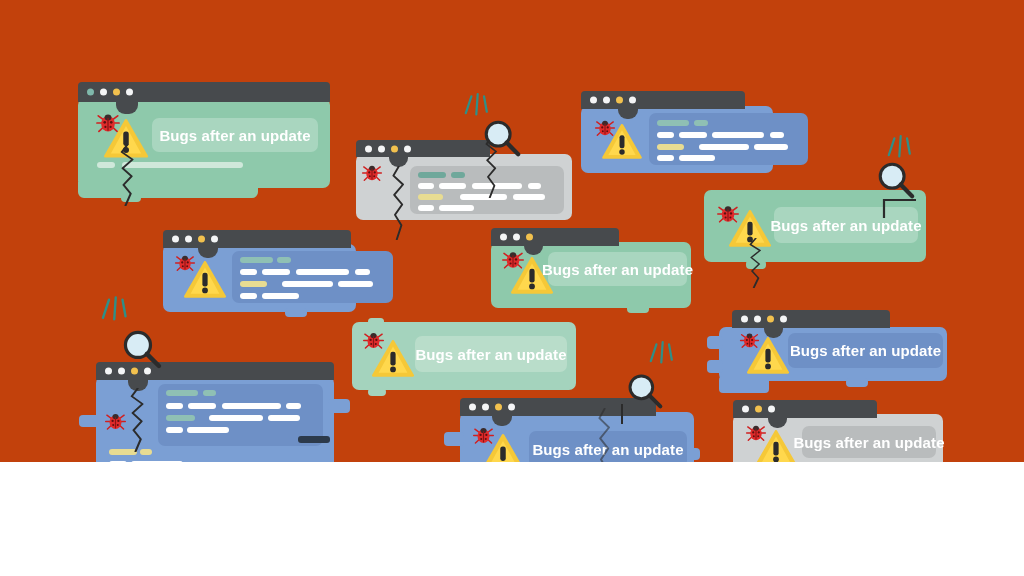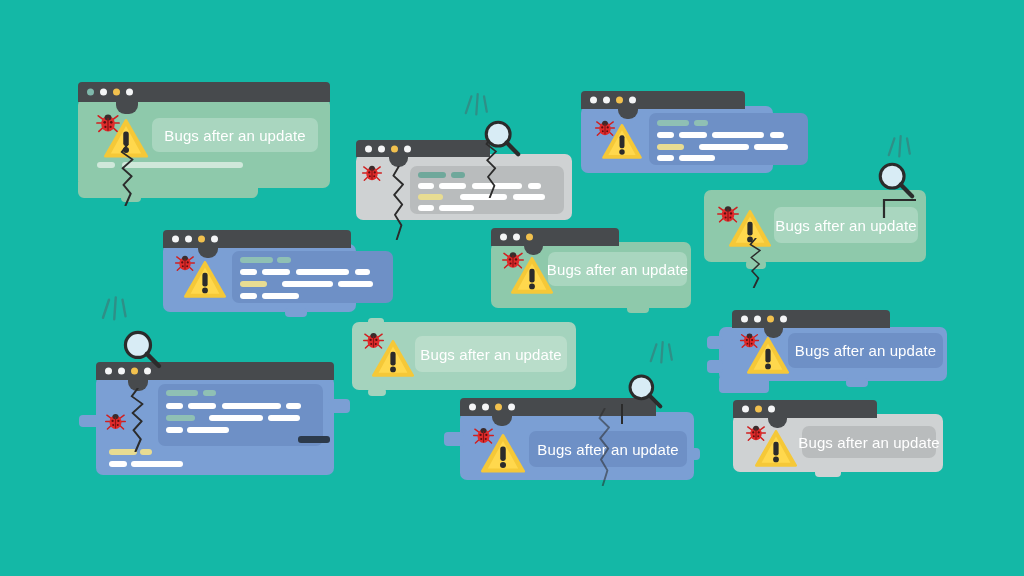--- a/index.html
+++ b/index.html
@@ -6,23 +6,24 @@
     margin: 0;
     padding: 0;
     background: #ffffff;
   }
   body {
     font-family: "Liberation Sans", sans-serif;
   }
   #stage {
     position: relative;
     width: 1024px;
-    height: 576px;
-    background: #14b8a6;
+    height: 462px;
+    background: #c2410c;
     overflow: hidden;
+    font-weight: bold;
   }
 
   
   .win {
     position: absolute;
   }
   .win-body {
     position: absolute;
     border-radius: 7px;
   }

